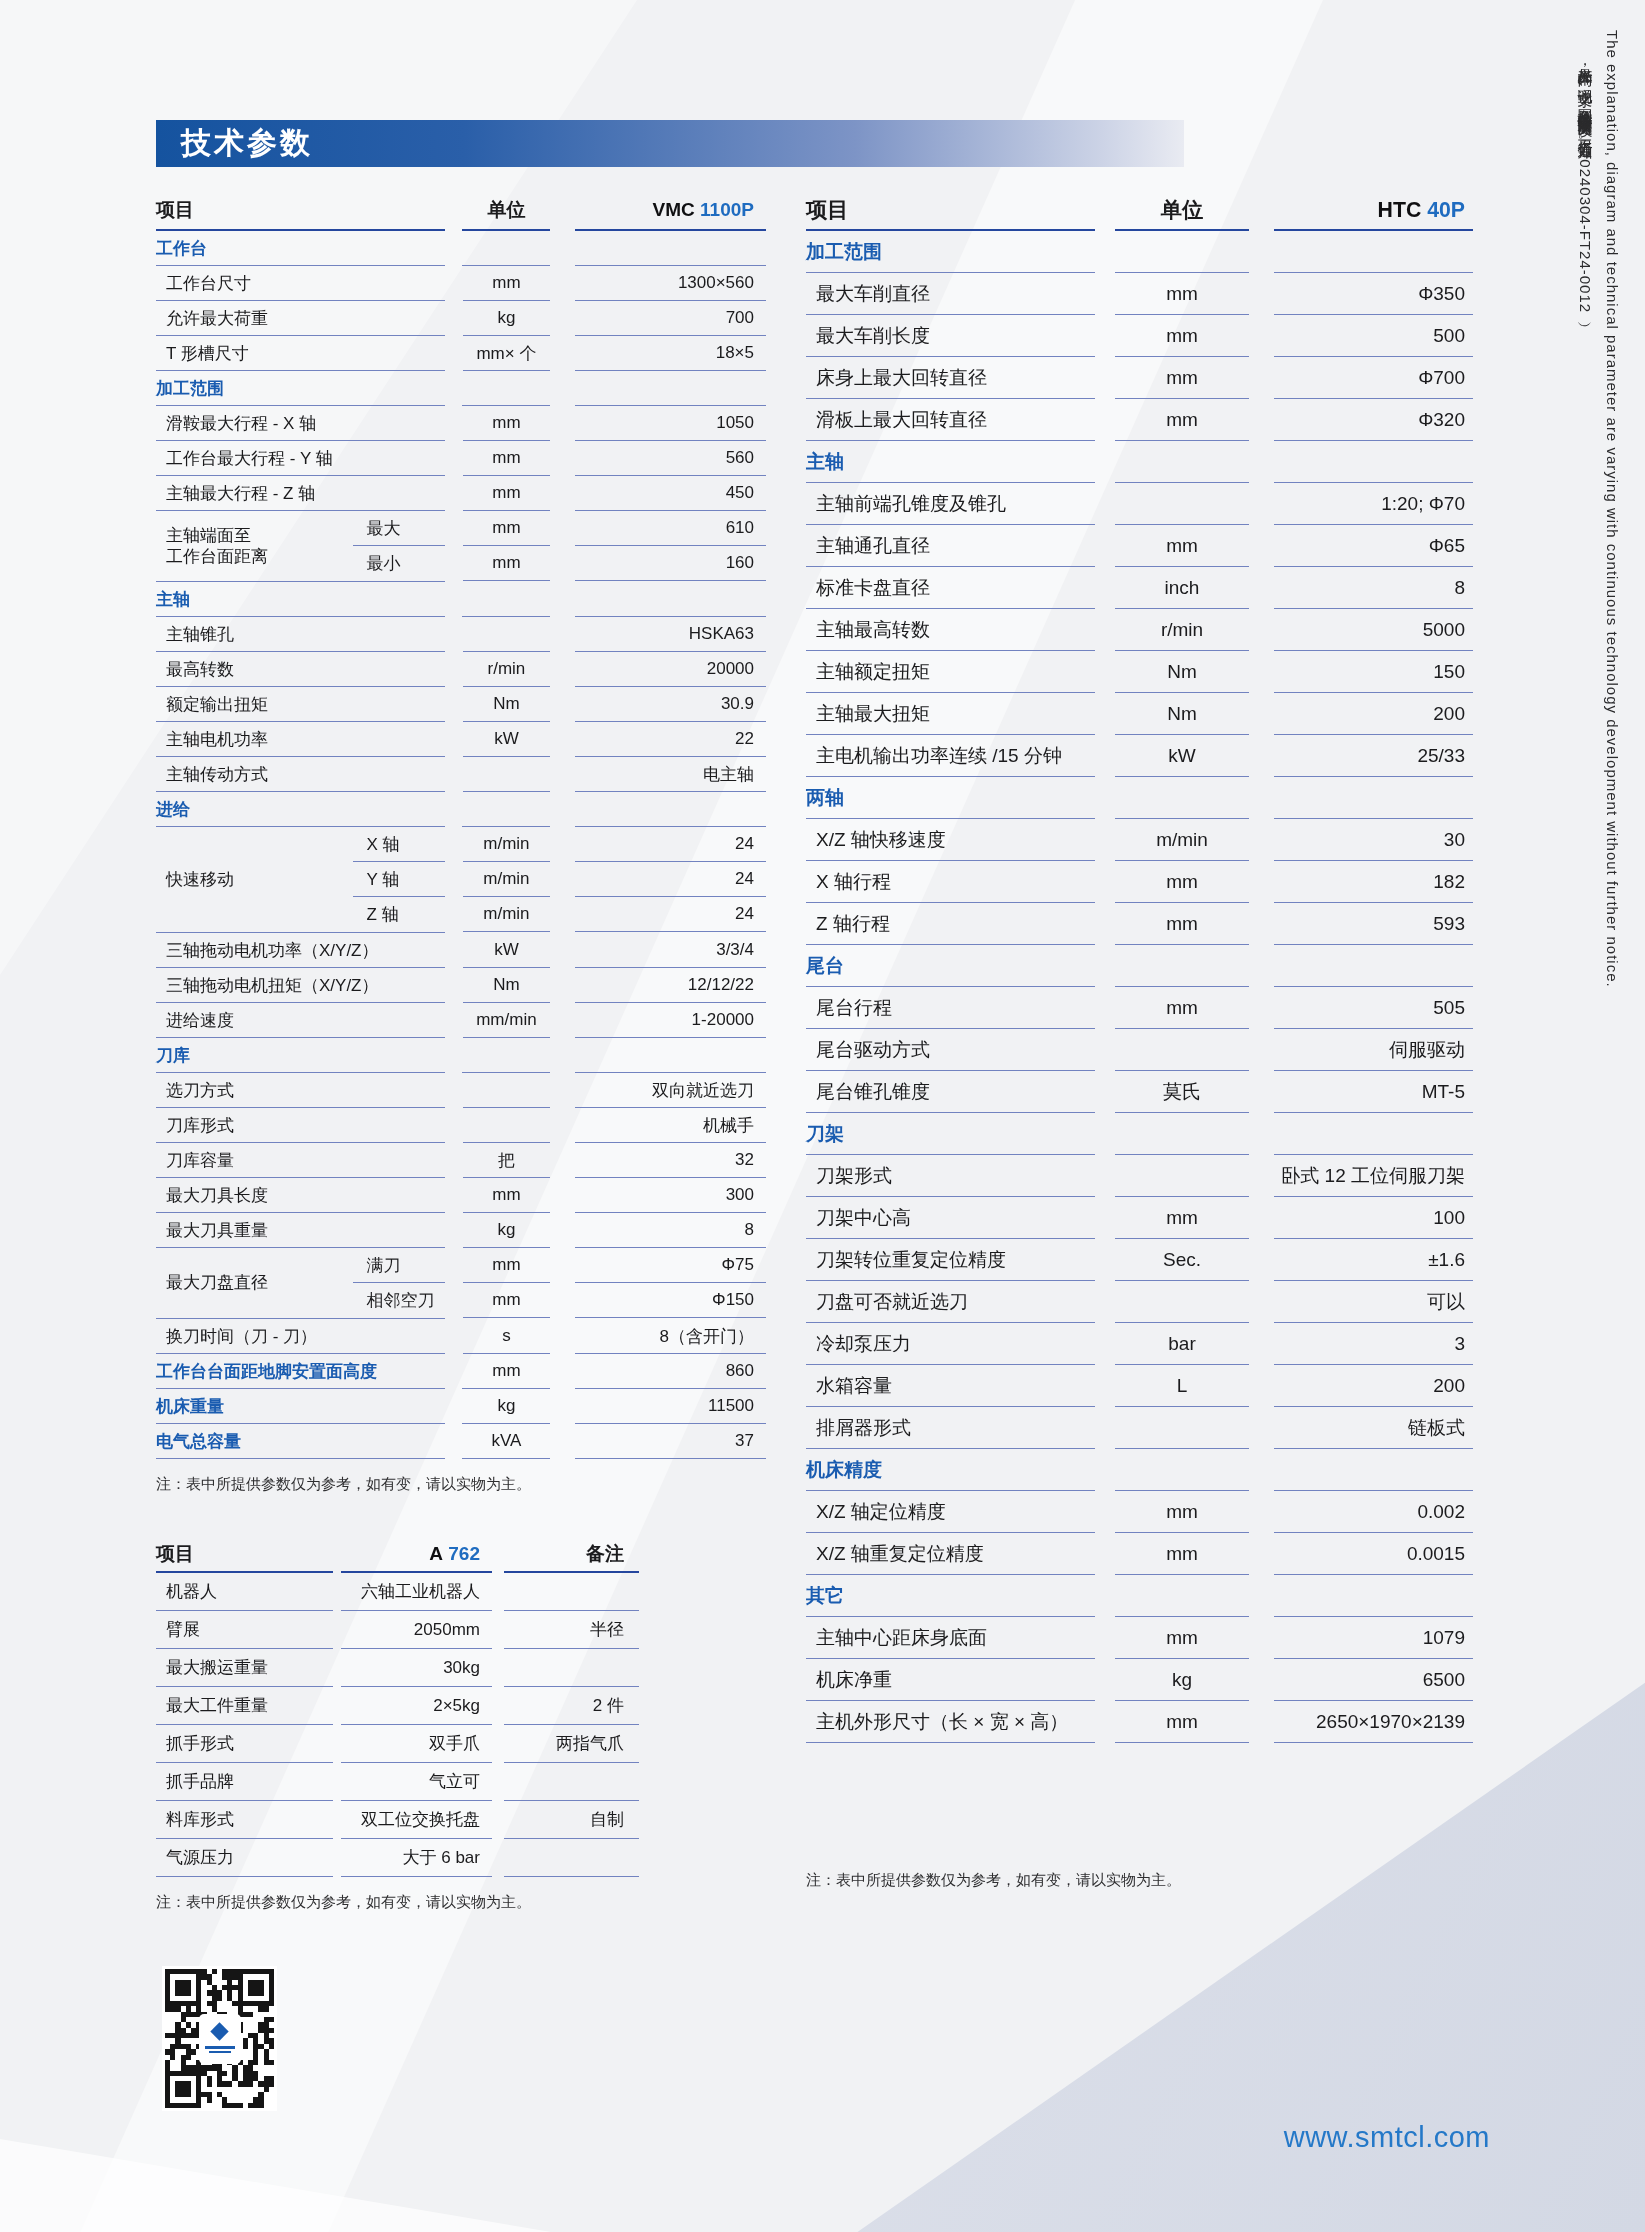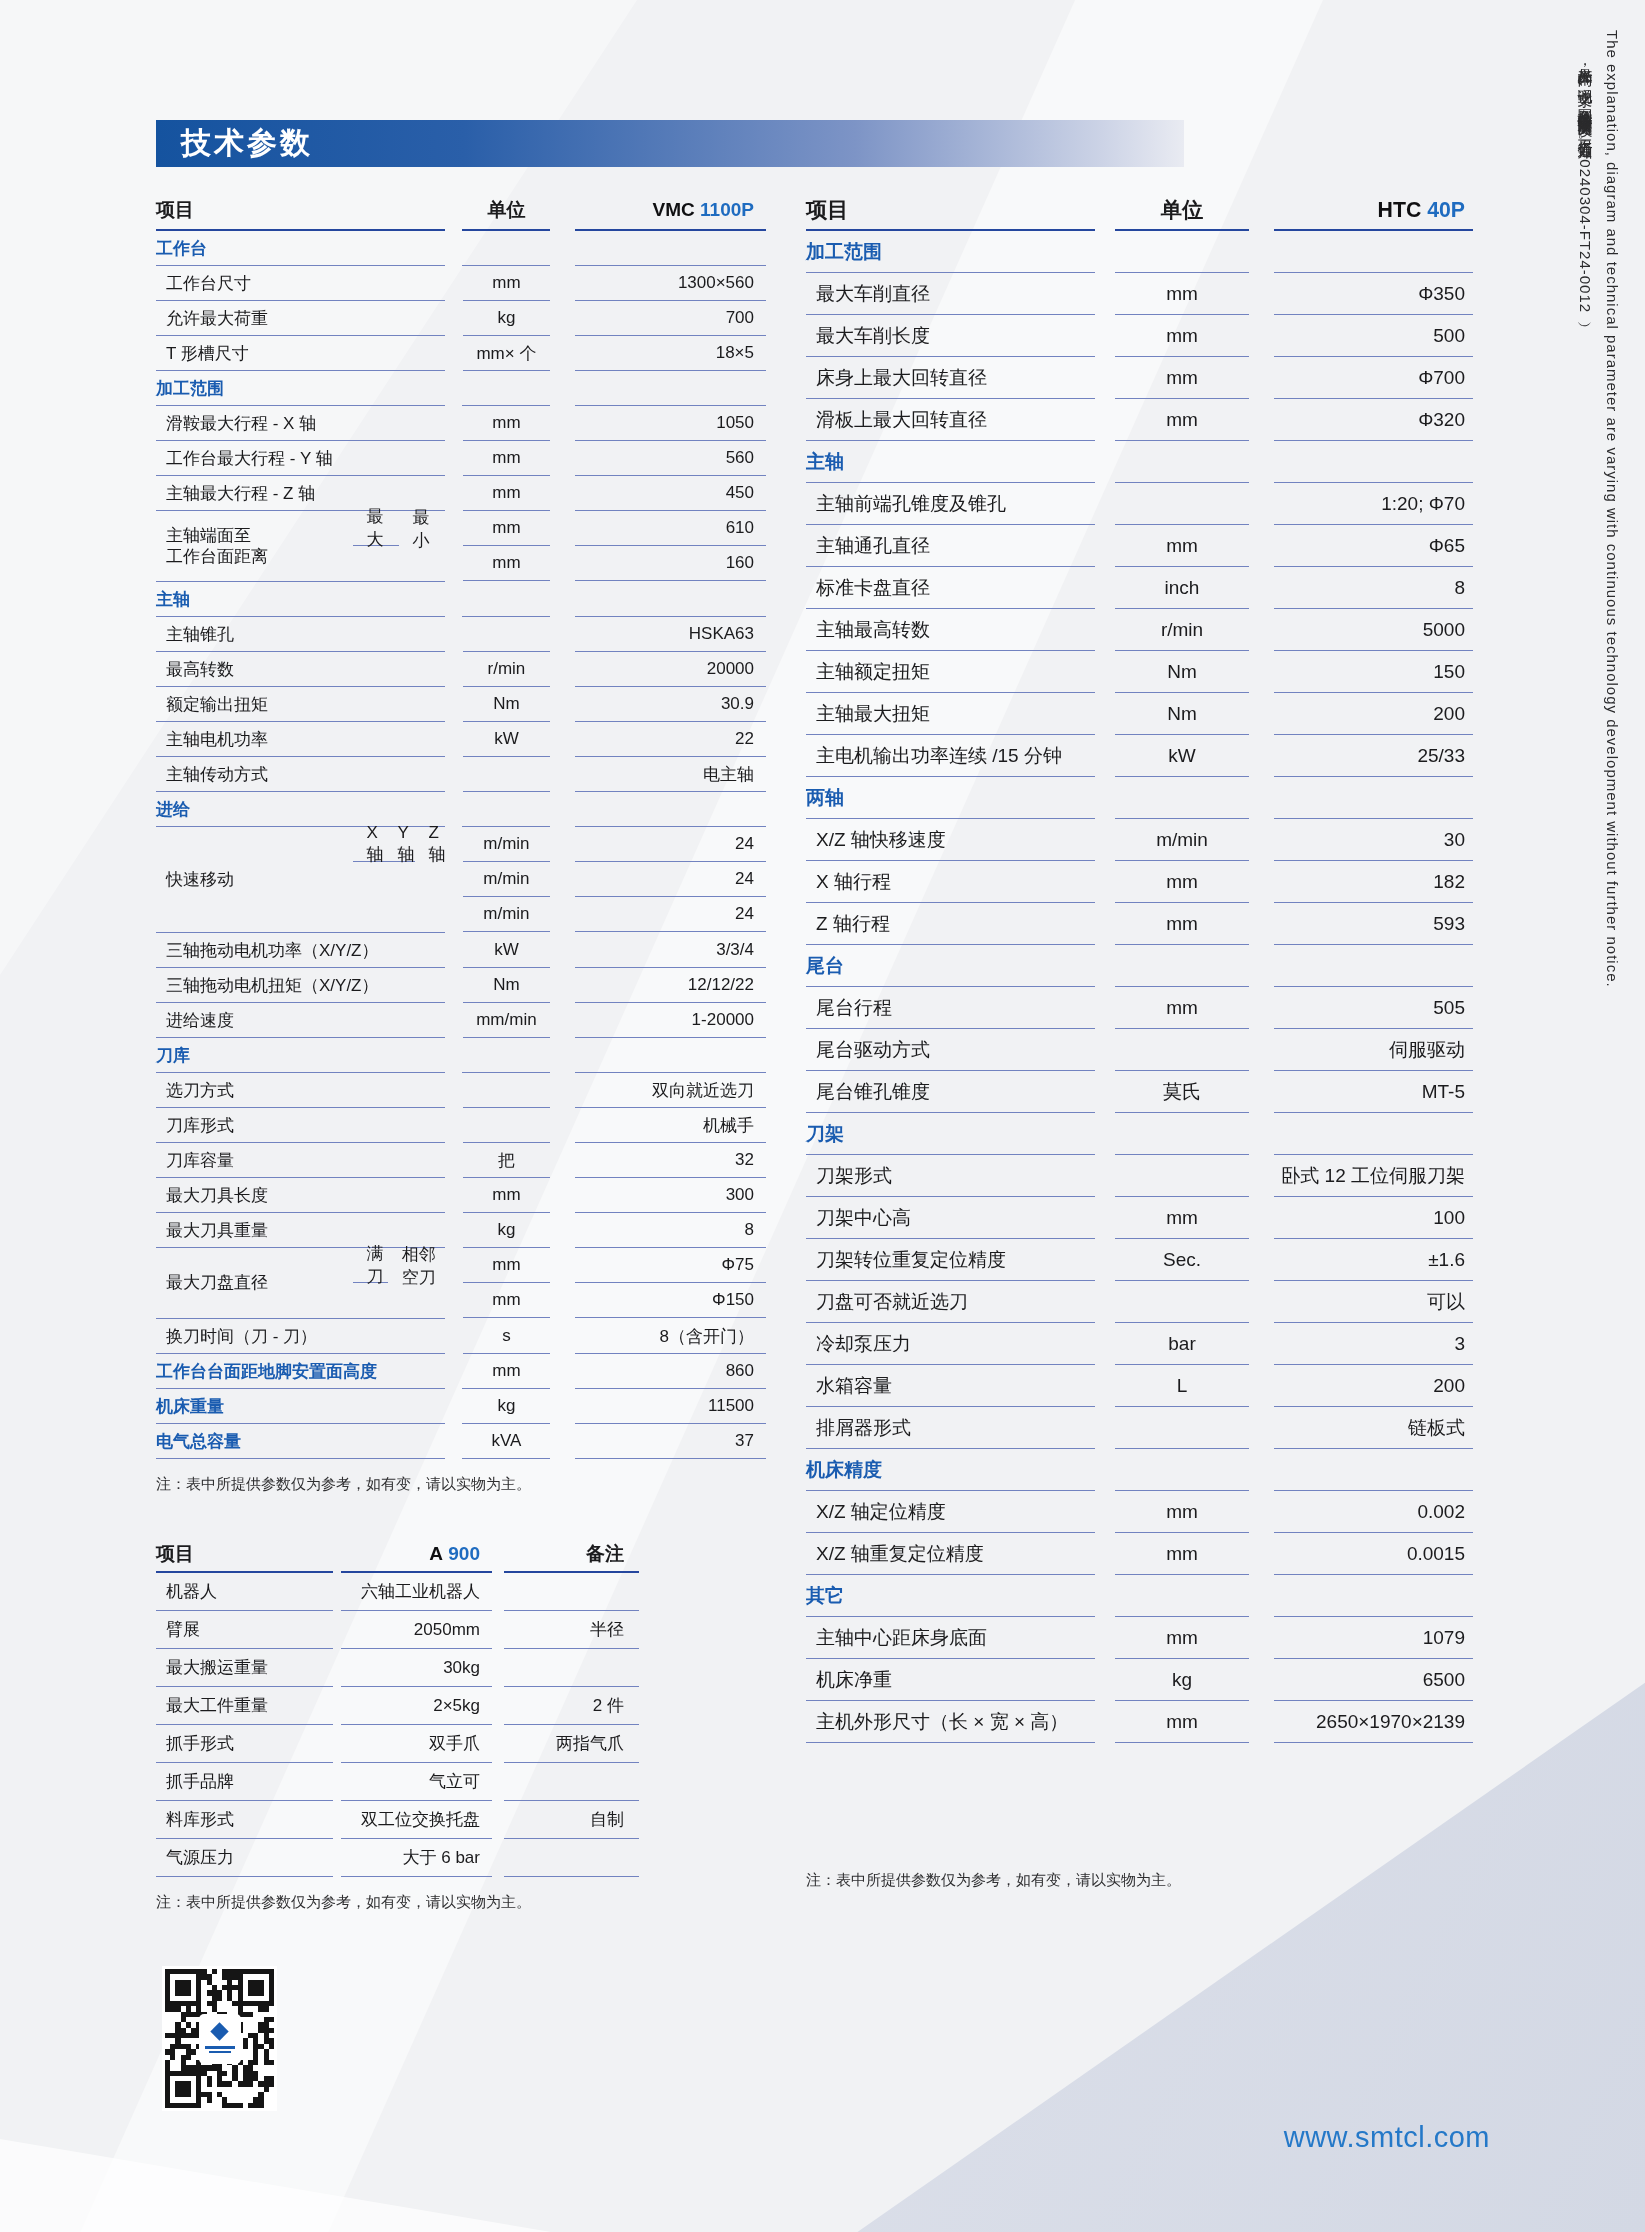--- a/index.html
+++ b/index.html
@@ -32,21 +32,21 @@
   .unitcell{justify-content:center;}
   .valcell{justify-content:flex-end;padding-right:12px;text-align:right;}
   .t-right .valcell{padding-right:8px;}
   .sec{color:#1a5cb0;font-weight:bold;}
   .boldlab{color:#1a5cb0;font-weight:bold;}
   .model-prefix{color:#101012;font-weight:bold;}
   .model-suffix{color:#1f6cc0;font-weight:bold;}
   
   .grouplab{padding:0;align-items:stretch;}
   .gl-main{flex:1;display:flex;align-items:center;padding-left:10px;white-space:pre-line;line-height:1.25;}
-  .gl-subs{display:flex;flex-direction:row;}
+  .gl-subs{display:flex;flex-direction:column;}
   .subcell{box-sizing:border-box;display:flex;align-items:center;padding-left:14px;border-bottom:1px solid #7283c0;}
   .subcell.last{border-bottom:none;}
   .stackcol{display:flex;flex-direction:column;box-sizing:border-box;}
   .stackcol .cell{width:100%;}
 
   .note{position:absolute;font-size:15px;color:#2e2e30;z-index:2;}
 
   
   #qr{position:absolute;left:162px;top:1966px;width:115px;height:145px;background:#ffffff;padding:3px;box-sizing:border-box;z-index:2;}
   #qr-grid{display:grid;grid-template-columns:repeat(21,1fr);grid-auto-rows:1fr;width:100%;height:100%;}
@@ -613,21 +613,21 @@
         <div class="gapc" style="width: 25px;"></div>
         <div class="cell valcell" style="width: 199px;">2650×1970×2139</div>
       </div>
     </div>
   <div id="robot-table" class="spec t-robot" style="left: 156px; top: 1537px; width: 484px;">
       <div class="trow" style="height: 36px;">
         <div class="cell hcell lblcell" style="width: 177px;">项目</div>
         <div class="gapc" style="width: 8px;"></div>
         <div class="cell hcell valcell" style="width: 151px;">
           <span class="model-prefix">A&nbsp;</span>
-          <span class="model-suffix">900</span>
+          <span class="model-suffix">762</span>
         </div>
         <div class="gapc" style="width: 12px;"></div>
         <div class="cell hcell valcell" style="width: 135px; padding-right: 15px;">备注</div>
       </div>
       <div class="trow" style="height: 38px;">
         <div class="cell lblcell rowlab" style="width: 177px;">机器人</div>
         <div class="gapc" style="width: 8px;"></div>
         <div class="cell valcell" style="width: 151px;">六轴工业机器人</div>
         <div class="gapc" style="width: 12px;"></div>
         <div class="cell valcell" style="width: 135px; padding-right: 15px;"></div>

